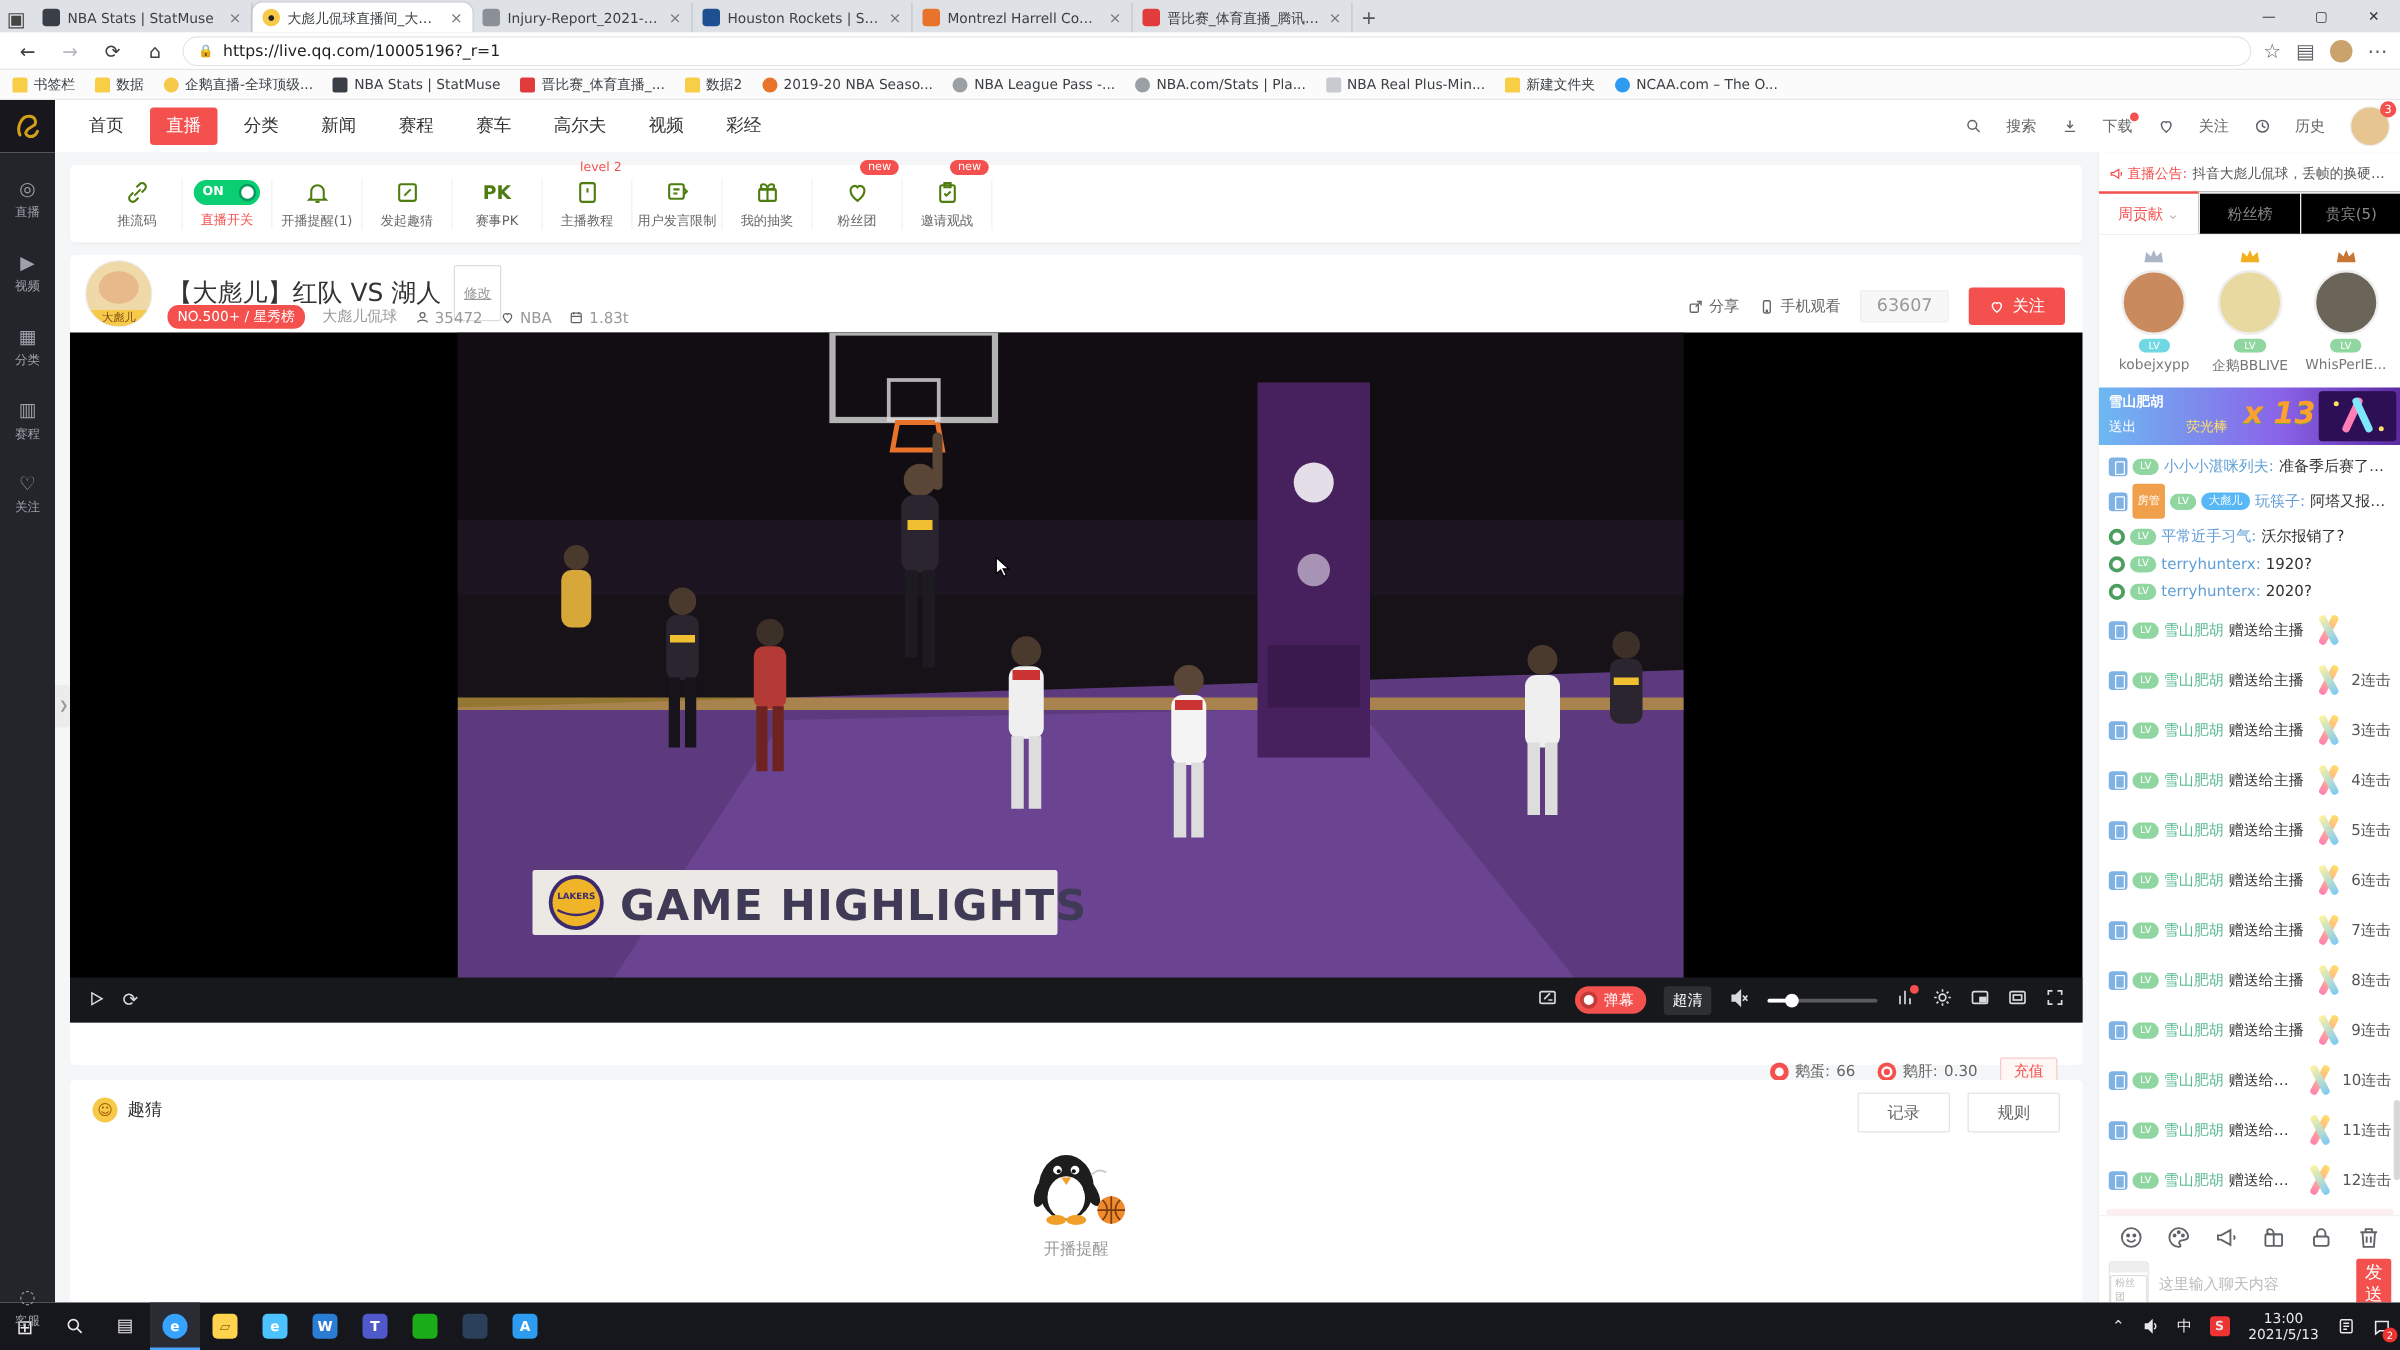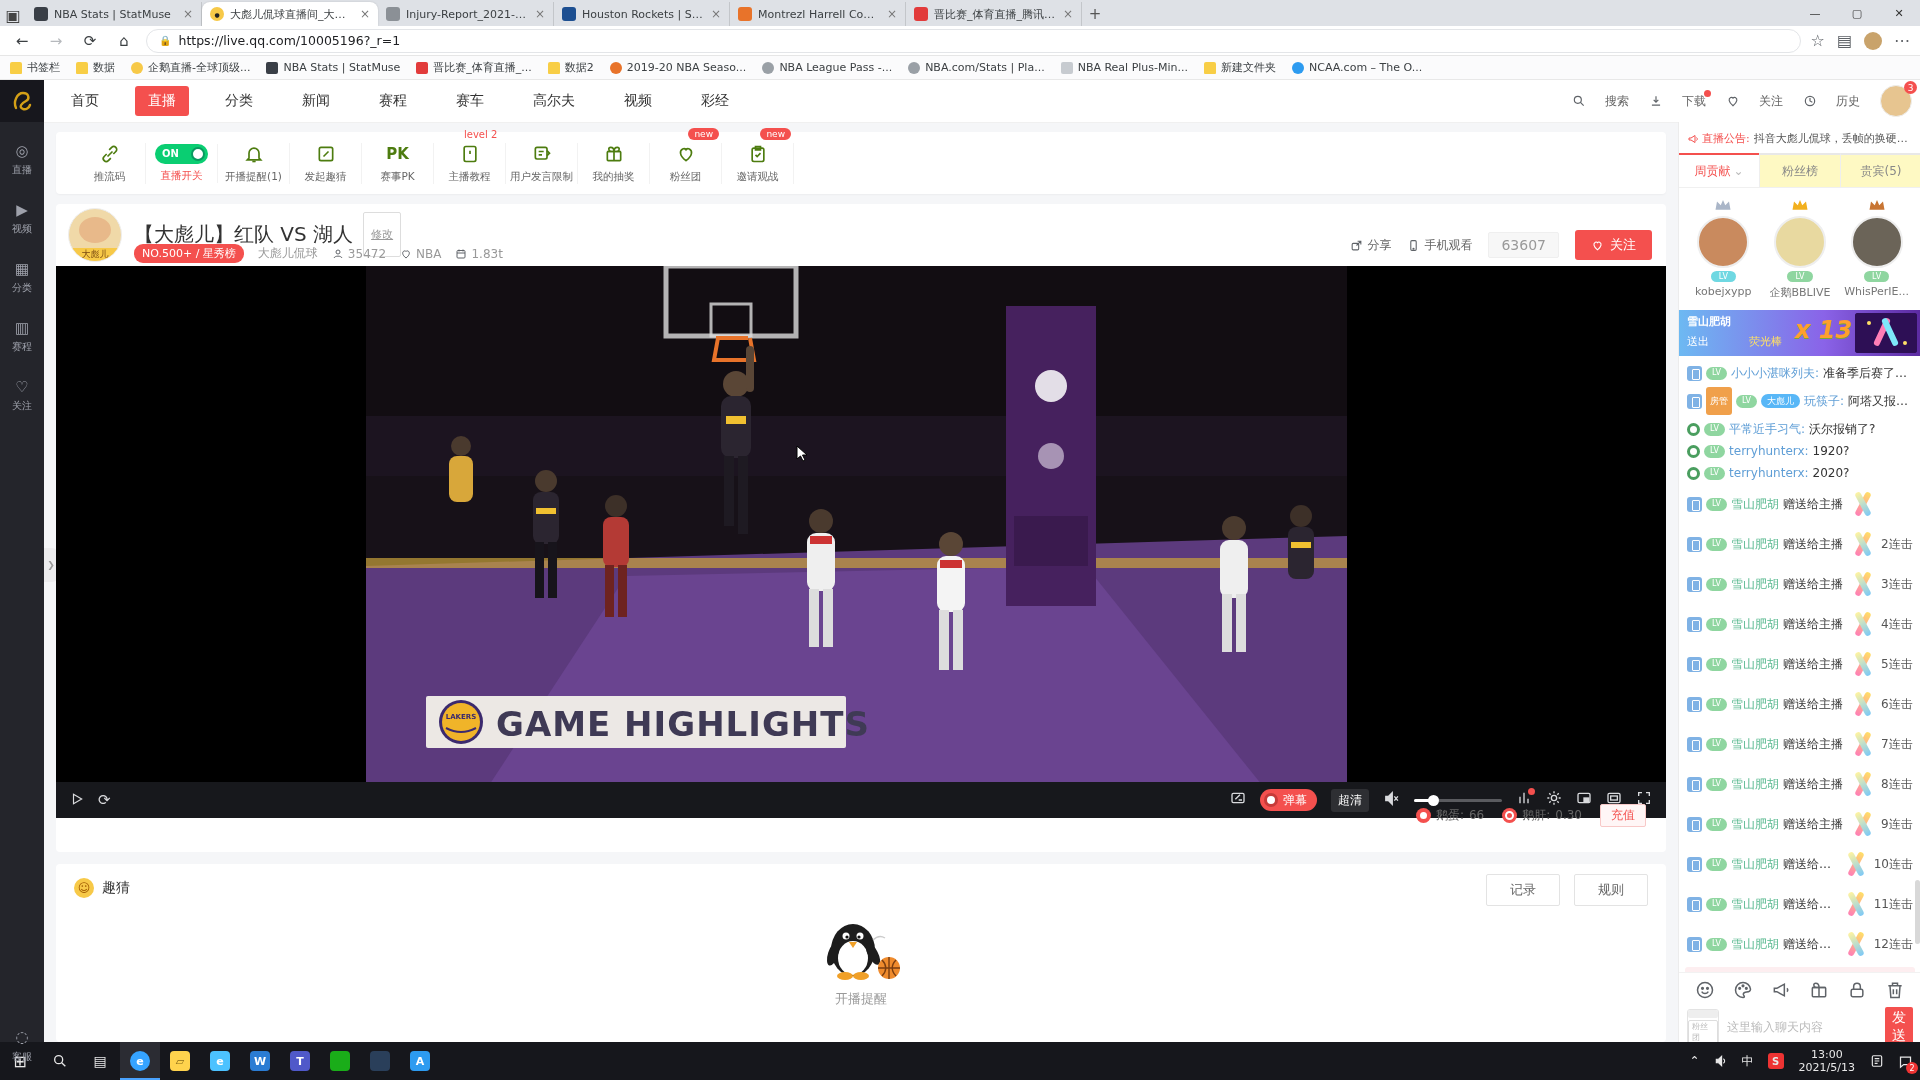--- a/index.html
+++ b/index.html
@@ -25,21 +25,21 @@
   .navbtn.dis{color:#b6b9bd;}
   #urlfield{flex:1;height:22px;background:#fff;border:1px solid #e3e5e8;border-radius:12px;display:flex;align-items:center;gap:7px;padding:0 12px;font-size:12.5px;color:#202124;}
   #chromeright{display:flex;align-items:center;gap:12px;color:#5f6368;}
   #chromeavatar{width:18px;height:18px;border-radius:50%;background:#c9a36b;}
   #bookmarksbar{position:absolute;left:0;top:56px;width:1920px;height:24px;background:#fbfbfc;border-bottom:1px solid #e8e8e8;display:flex;align-items:center;padding:0 10px;gap:16px;box-sizing:border-box;}
   .bm{display:flex;align-items:center;gap:5px;font-size:11px;color:#3c4043;white-space:nowrap;}
   .bmic{width:12px;height:12px;border-radius:2px;flex:none;}
   
   #siteheader{position:absolute;left:0;top:80px;width:1920px;height:42px;background:#fff;border-bottom:1px solid #f0f0f0;display:flex;align-items:center;}
   #sitelogo{width:44px;height:42px;background:#17171d;display:flex;align-items:center;justify-content:center;flex:none;}
-  #sitenav{display:flex;align-items:center;gap:23px;margin-left:14px;}
+  #sitenav{display:flex;align-items:center;gap:8px;margin-left:14px;}
   .navitem{font-size:14px;color:#333;padding:6px 13px;border-radius:3px;}
   .navitem.active{background:#f4504e;color:#fff;}
   #headerright{position:absolute;right:8px;top:0;height:42px;display:flex;align-items:center;gap:20px;color:#666;font-size:12px;}
   .hr-item{display:flex;align-items:center;gap:19px;position:relative;}
   .reddot{position:absolute;right:-5px;top:-3px;width:7px;height:7px;border-radius:50%;background:#f4504e;}
   #hdr-avatar{width:30px;height:30px;border-radius:50%;background:#e7c590;position:relative;border:1px solid #eee;}
   #hdr-avatar .badge{position:absolute;right:-6px;top:-5px;background:#f4504e;color:#fff;font-size:9px;min-width:13px;height:13px;border-radius:7px;display:flex;align-items:center;justify-content:center;}
   
   #leftrail{position:absolute;left:0;top:122px;width:44px;height:920px;background:#24252b;display:flex;flex-direction:column;align-items:center;padding-top:22px;box-sizing:border-box;gap:26px;}
   .railitem{display:flex;flex-direction:column;align-items:center;gap:4px;color:#9ea1ab;font-size:10px;}
@@ -78,41 +78,41 @@
   #cb-right{margin-left:auto;display:flex;align-items:center;gap:14px;}
   #danmaku-pill{background:#f4504e;color:#fff;border-radius:11px;height:22px;display:flex;align-items:center;gap:5px;padding:0 10px 0 4px;font-size:12px;}
   #danmaku-pill .dot{width:14px;height:14px;border-radius:50%;background:#fff;border:3px solid #c63b39;box-sizing:border-box;}
   #quality{background:#2e2f33;color:#fff;font-size:12px;padding:3px 7px;border-radius:3px;}
   #volslider{width:88px;height:3px;background:#5a5b5f;border-radius:2px;position:relative;}
   #volslider .fill{position:absolute;left:0;top:0;height:3px;width:18px;background:#fff;border-radius:2px;}
   #volslider .knob{position:absolute;left:14px;top:-4px;width:11px;height:11px;border-radius:50%;background:#fff;}
   .cbic{position:relative;color:#d9dadd;}
   .cbic .reddot{right:-3px;top:-2px;}
   
-  #walletrow{position:absolute;left:0;top:594px;width:1610px;height:34px;display:flex;align-items:center;justify-content:flex-end;gap:18px;font-size:12px;color:#666;padding-right:20px;box-sizing:border-box;}
+  #walletrow{position:absolute;left:0;top:636px;width:1610px;height:34px;display:flex;align-items:center;justify-content:flex-end;gap:18px;font-size:12px;color:#666;padding-right:20px;box-sizing:border-box;}
   .coin{width:15px;height:15px;border-radius:50%;background:#f4504e;position:relative;flex:none;}
   .coin:after{content:"";position:absolute;left:4px;top:4px;width:7px;height:7px;border-radius:50%;background:#fff;}
   .coin.ring:after{background:transparent;border:2px solid #fff;width:5px;height:5px;left:3px;top:3px;}
   #recharge{color:#f4504e;border:1px solid #f8c9c8;background:#fff6f6;padding:2px 10px;font-size:12px;border-radius:2px;}
   .walletpair{display:flex;align-items:center;gap:5px;}
   
   #quizcard{position:absolute;left:56px;top:864px;width:1610px;height:178px;background:#fff;border-radius:4px;}
   #quizheader{position:absolute;left:18px;top:14px;display:flex;align-items:center;gap:8px;font-size:14px;color:#333;}
   #quizicon{width:20px;height:20px;border-radius:50%;background:#f7c948;color:#a05a00;display:flex;align-items:center;justify-content:center;font-size:12px;}
   #quizbtns{position:absolute;right:18px;top:10px;display:flex;gap:14px;}
   .quizbtn{border:1px solid #e3e3e3;color:#666;font-size:13px;width:72px;height:30px;display:flex;align-items:center;justify-content:center;border-radius:2px;background:#fff;}
   #quizempty{position:absolute;left:0;top:46px;width:100%;display:flex;flex-direction:column;align-items:center;gap:8px;}
   #quizempty .txt{font-size:13px;color:#999;}
   
   #sidebar{position:absolute;left:1678px;top:122px;width:242px;height:920px;background:#fff;border-left:1px solid #ececec;overflow:hidden;}
   #notice{display:flex;align-items:center;gap:4px;padding:9px 8px 7px 8px;font-size:11px;white-space:nowrap;overflow:hidden;}
   #notice .nl{color:#f4504e;flex:none;display:flex;align-items:center;gap:3px;}
   #notice .nt{color:#555;overflow:hidden;text-overflow:ellipsis;}
   #sbtabs{display:flex;height:34px;border-bottom:1px solid #f0f0f0;}
-  .sbtab{flex:1;display:flex;align-items:center;justify-content:center;gap:3px;font-size:12px;color:#888;background:#fef9c3;border-top:2px solid #e8e8e8;border-left:1px solid #eee;}
+  .sbtab{flex:1;display:flex;align-items:center;justify-content:center;gap:3px;font-size:12px;color:#888;background:#000000;border-top:2px solid #e8e8e8;border-left:1px solid #eee;}
   .sbtab.active{background:#fff;color:#f4504e;border-top:2px solid #f4504e;border-left:none;}
   #ranks{display:flex;justify-content:space-around;padding:10px 6px 8px 6px;}
   .rank{display:flex;flex-direction:column;align-items:center;gap:3px;width:72px;}
   .crown{font-size:15px;line-height:14px;}
   .rk-av{width:52px;height:52px;border-radius:50%;border:2px solid #eee;box-sizing:border-box;}
   .rk-badge{font-size:8px;color:#fff;border-radius:7px;padding:1px 8px;}
   .rk-name{font-size:11px;color:#777;max-width:72px;overflow:hidden;text-overflow:ellipsis;white-space:nowrap;}
   #giftbanner{margin:2px 0 4px 0;height:46px;background:linear-gradient(90deg,#6db9f2,#8a63e8 60%,#5b2aa0);position:relative;color:#fff;overflow:hidden;}
   #giftbanner .u{position:absolute;left:8px;top:4px;font-size:11px;font-weight:bold;}
   #giftbanner .a{position:absolute;left:8px;top:24px;font-size:11px;}

